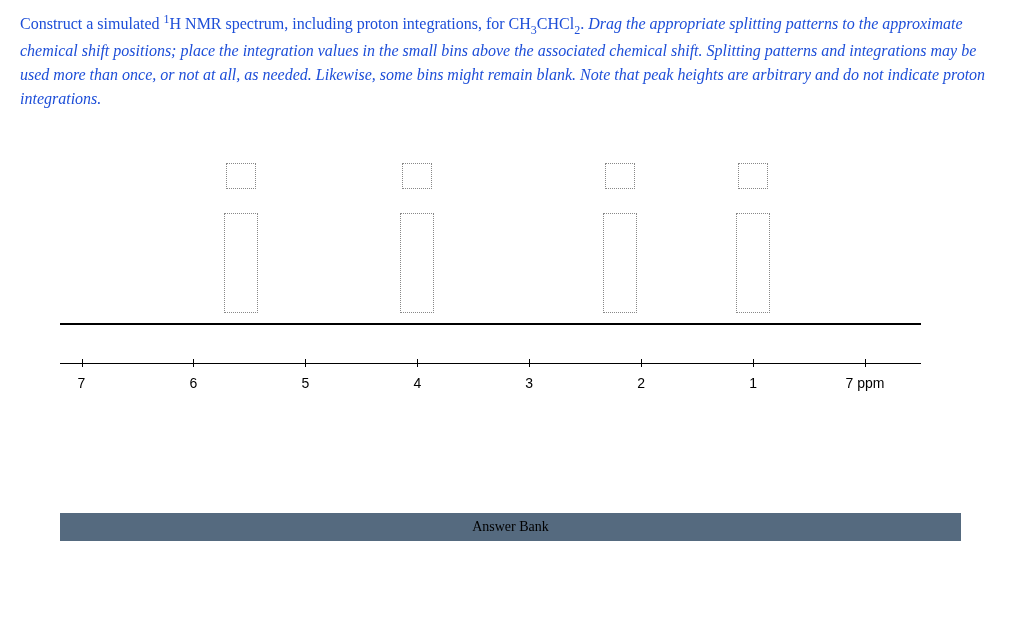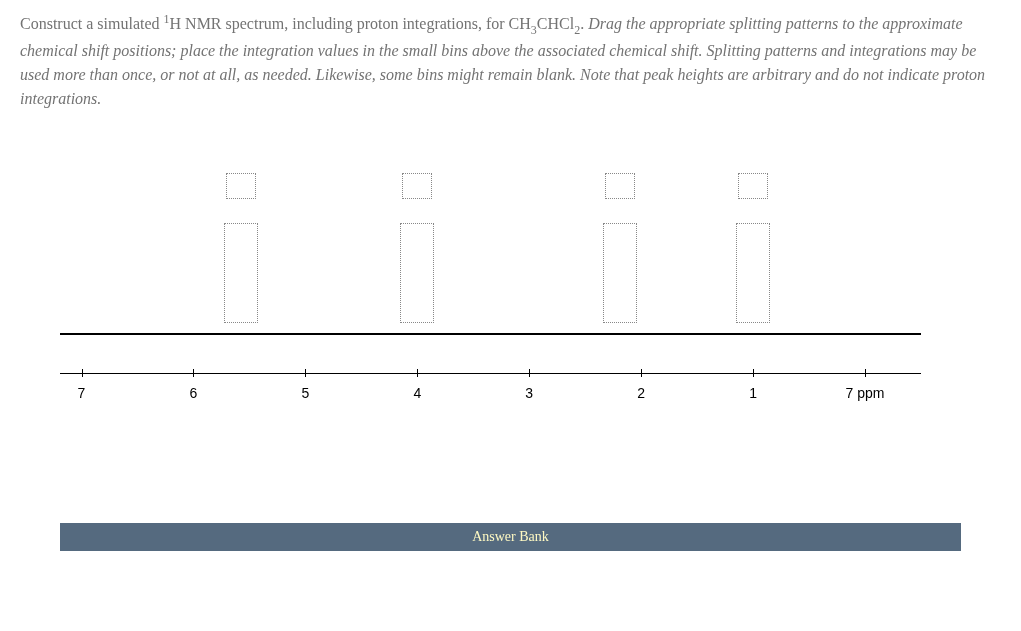--- a/index.html
+++ b/index.html
@@ -11,22 +11,22 @@
       font-family: Georgia, 'Times New Roman', serif;
       background: #ffffff;
       padding: 10px 20px;
       width: 1021px;
       height: 631px;
       overflow: hidden;
     }
     .instructions {
       font-size: 16px;
       line-height: 1.5;
-      color: #737373;
-      margin-bottom: 42px;
+      color: #1d4ed8;
+      margin-bottom: 32px;
     }
     .italic {
       font-style: italic;
     }
     sup, sub {
       font-size: 0.75em;
     }
     .spectrum-area {
       position: relative;
       height: 350px;
@@ -74,21 +74,21 @@
     .drop-bin-large {
       position: absolute;
       width: 34px;
       height: 100px;
       border: 1.5px dotted #888;
       top: 70px;
       transform: translateX(-50%);
     }
     .answer-bank {
       background: #556a7f;
-      color: #fef9c3;
+      color: #000000;
       text-align: center;
       padding: 6px 17px;
       font-size: 14px;
       margin: 20px 40px 0 40px;
       font-family: Georgia, serif;
     }
   </style>
 </head>
 <body>
 

